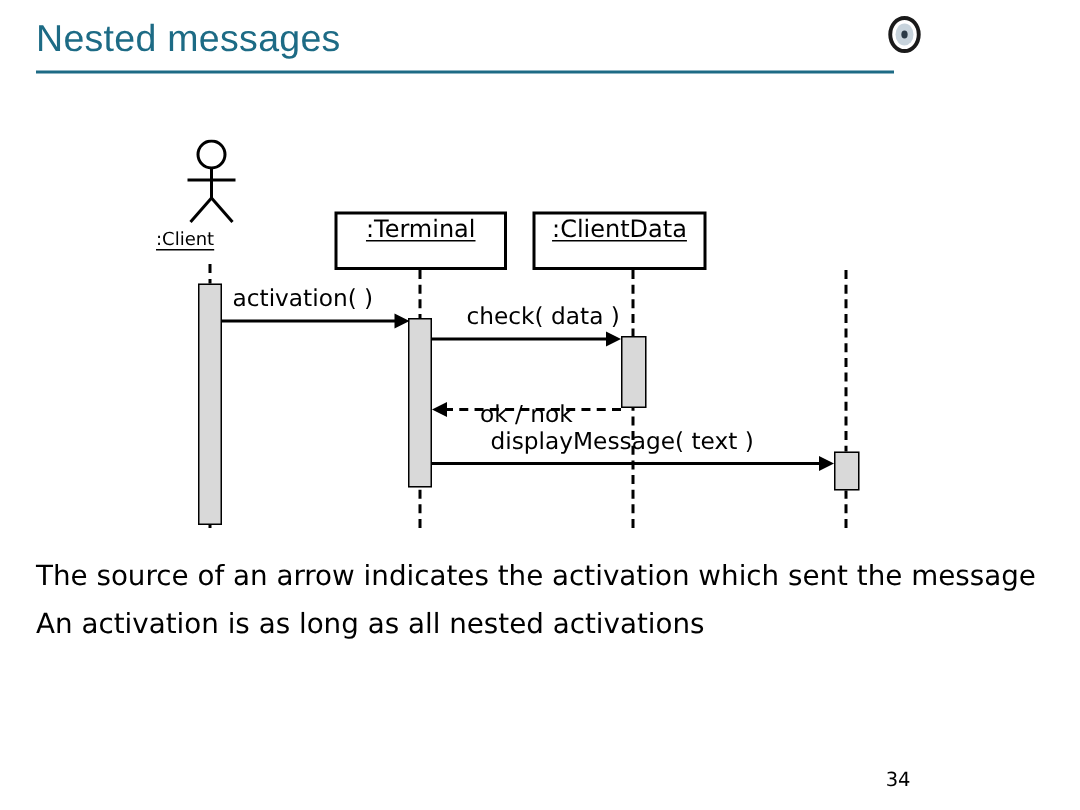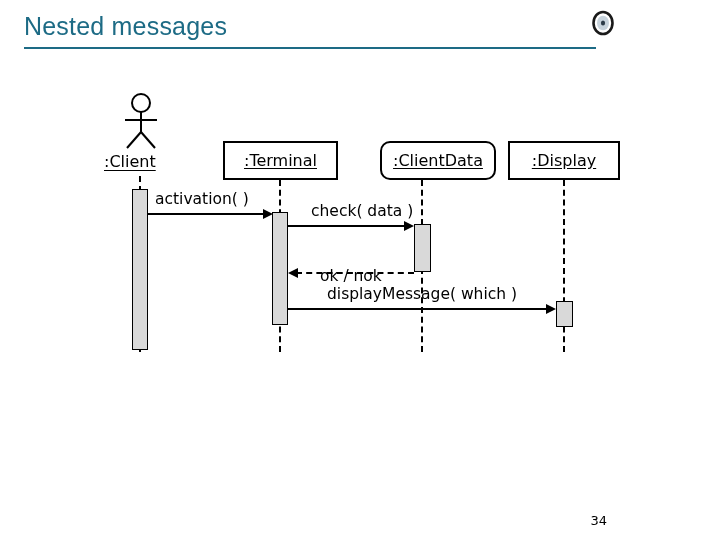--- a/index.html
+++ b/index.html
@@ -65,21 +65,21 @@
     border-left: 2px dashed #000000;
   }
 
   
   .obj-box {
     position: absolute;
     border: 2px solid #000000;
     background: #ffffff;
     box-sizing: border-box;
     display: flex;
-    align-items: center;
+    align-items: flex-start;
     justify-content: center;
   }
   .obj-label {
     font-family: "DejaVu Sans", sans-serif;
     font-size: 16px;
     color: #000000;
     text-decoration: underline;
     text-underline-offset: 2px;
     white-space: nowrap;
   }
@@ -89,21 +89,21 @@
     position: absolute;
     left: 118px;
     top: 93px;
     width: 46px;
     height: 58px;
   }
   #actor-client-label {
     position: absolute;
     left: 104px;
     top: 152px;
-    font-size: 16px;
+    font-size: 12px;
     color: #000;
     text-decoration: underline;
     text-underline-offset: 3px;
     white-space: nowrap;
   }
 
   
   .activation {
     position: absolute;
     background: #d9d9d9;
@@ -195,47 +195,48 @@
       <line x1="7" y1="27" x2="39" y2="27" stroke="#000" stroke-width="2"></line>
       <line x1="23" y1="39" x2="9" y2="55" stroke="#000" stroke-width="2"></line>
       <line x1="23" y1="39" x2="37" y2="55" stroke="#000" stroke-width="2"></line>
     </svg>
     <div id="actor-client-label">:Client</div>
 
     <div class="obj-box" style="left:223px; top:141px; width:115px; height:39px;">
       <span class="obj-label">:Terminal</span>
     </div>
 
-    <div class="obj-box" style="left:380px; top:141px; width:116px; height:39px;border-radius:10px;">
+    <div class="obj-box" style="left:355px; top:141px; width:116px; height:39px;">
       <span class="obj-label">:ClientData</span>
     </div>
 
-    <div class="obj-box" style="left:508px; top:141px; width:112px; height:39px;">
-      <span class="obj-label">:Display</span>
-    </div>
 
     <div class="activation" style="left:132px; top:189px; width:16px; height:161px;"></div>
     <div class="activation" style="left:272px; top:212px; width:16px; height:113px;"></div>
     <div class="activation" style="left:414px; top:224px; width:17px; height:48px;"></div>
     <div class="activation" style="left:556px; top:301px; width:17px; height:26px;"></div>
 
     <div class="msg-label" style="left:155px; top:190px;">activation( )</div>
     <div class="msg-line" style="left:148px; top:213px; width:116px;"></div>
     <div class="arrowhead-r" style="left:263px; top:209px;"></div>
 
     <div class="msg-label" style="left:301px; top:202px;margin-left:10px;">check( data )</div>
     <div class="msg-line" style="left:288px; top:225px; width:117px;"></div>
     <div class="arrowhead-r" style="left:404px; top:221px;"></div>
 
     <div class="msg-label" style="left:320px; top:267px;">ok / nok</div>
     <div class="msg-line dashed" style="left:296px; top:272px; width:118px;"></div>
     <div class="arrowhead-l" style="left:288px; top:268px;"></div>
 
-    <div class="msg-label" style="left:327px; top:285px;">displayMessage( which )</div>
+    <div class="msg-label" style="left:327px; top:285px;">displayMessage( text )</div>
     <div class="msg-line" style="left:288px; top:308px; width:260px;"></div>
     <div class="arrowhead-r" style="left:546px; top:304px;"></div>
 
   </div>
 
+  <div id="body-text">
+    <p class="body-para">The source of an arrow indicates the activation which sent the message</p>
+    <p class="body-para">An activation is as long as all nested activations</p>
+  </div>
 
   <div id="page-number">34</div>
 
 </div>
 
 </body></html>

